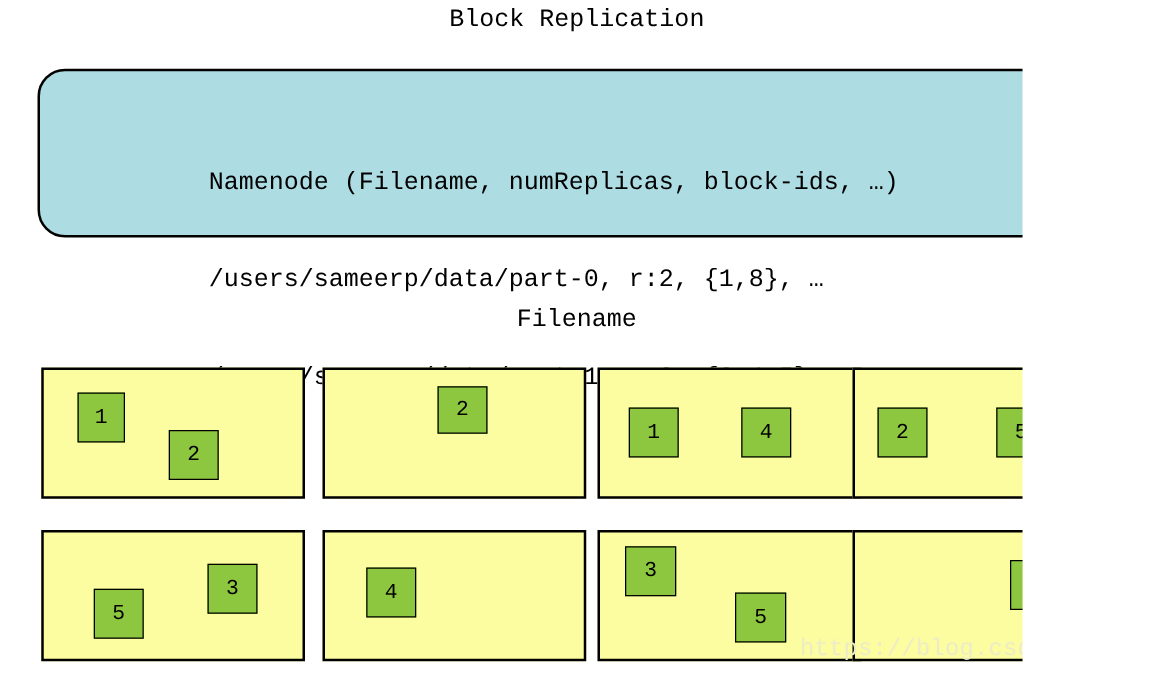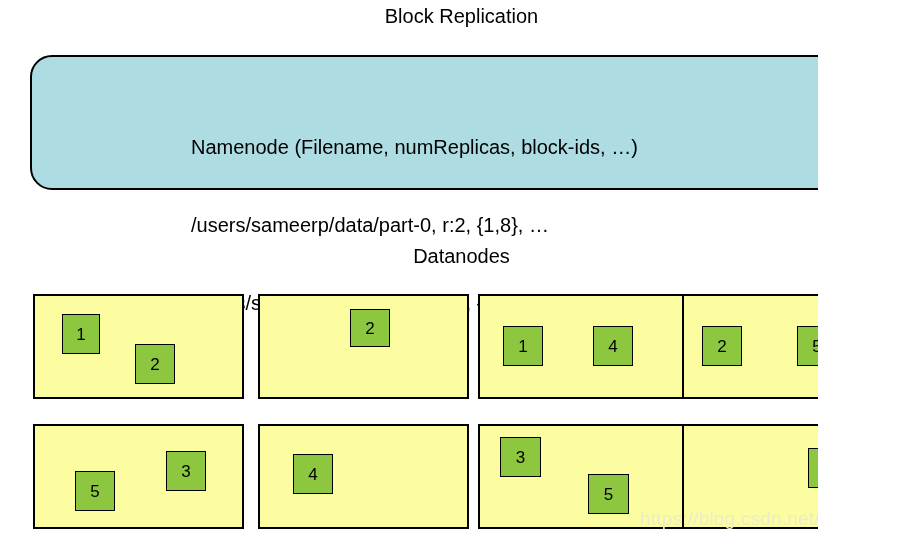--- a/index.html
+++ b/index.html
@@ -11,20 +11,21 @@
   body {
     font-family: "Liberation Sans", sans-serif;
     color: #000000;
   }
   #canvas {
     position: relative;
     width: 818px;
     height: 539px;
     background: #ffffff;
     overflow: hidden;
+    font-family: Liberation Mono, monospace;
   }
 
   
   .title {
     position: absolute;
     text-align: center;
     font-size: 20px;
     font-weight: normal;
     color: #000000;
     white-space: nowrap;
@@ -54,21 +55,20 @@
     box-sizing: border-box;
   }
   #namenode-text {
     position: absolute;
     left: 135px;
     top: 25px;
     font-size: 20px;
     line-height: 26px;
     color: #000000;
     white-space: pre;
-    margin-left: 24px;
   }
   #namenode-text .nn-line {
     display: block;
     white-space: pre;
   }
 
   
   .datanode {
     position: absolute;
     background: #FCFCA0;
@@ -110,21 +110,21 @@
   <div id="title-block-replication" class="title">Block Replication</div>
 
   <div id="namenode-panel">
     <div id="namenode-text">
       <span class="nn-line">Namenode (Filename, numReplicas, block-ids, …)</span>
       <span class="nn-line">/users/sameerp/data/part-0, r:2, {1,8}, …</span>
       <span class="nn-line">/users/sameerp/data/part-1, r:3, {2,4,5}, …</span>
     </div>
   </div>
 
-  <div id="title-datanodes" class="title">Datanodes</div>
+  <div id="title-datanodes" class="title">Filename</div>
 
   <div class="datanode" style="left:33px; top:294px; width:211px; height:105px;">
     <div class="block" style="left:27px; top:18px; width:38px; height:40px;">1</div>
     <div class="block" style="left:100px; top:48px; width:40px; height:40px;">2</div>
   </div>
 
   <div class="datanode" style="left:258px; top:294px; width:211px; height:105px;">
     <div class="block" style="left:90px; top:13px; width:40px; height:38px;">2</div>
   </div>
 

